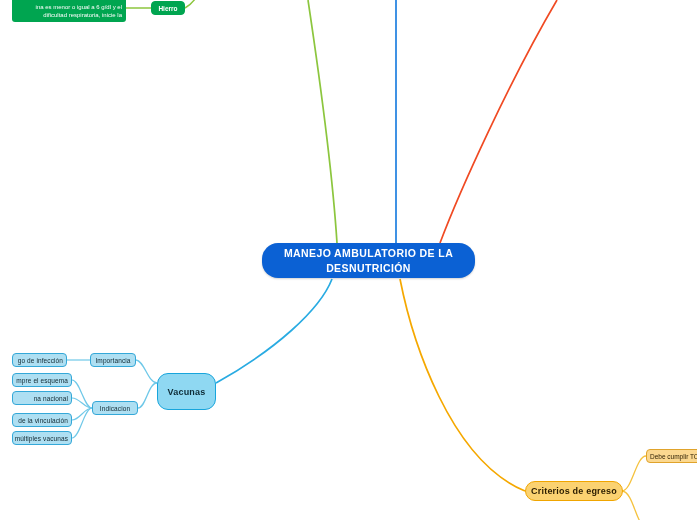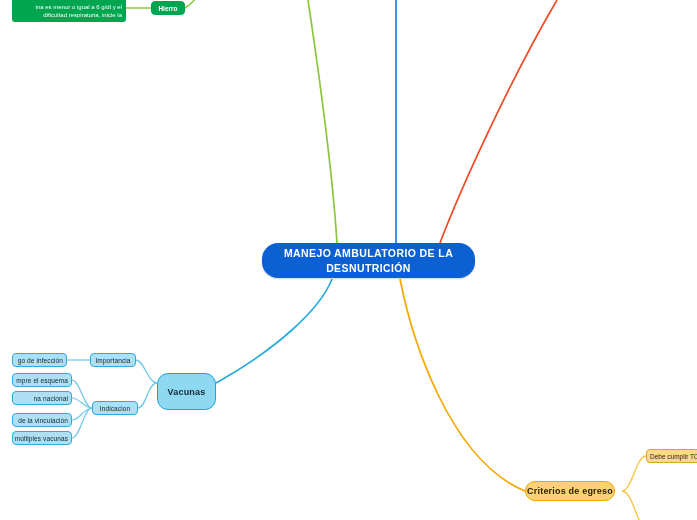--- a/index.html
+++ b/index.html
@@ -158,17 +158,17 @@
   <div class="node n-cyan-leaf" style="left:-8px;top:353px;width:55px;height:14px;">go de infección</div>
 
   <div class="node n-cyan-leaf" style="left:-8px;top:373px;width:60px;height:14px;">mpre el esquema</div>
 
   <div class="node n-cyan-leaf" style="left:-8px;top:391px;width:60px;height:14px;">na nacional</div>
 
   <div class="node n-cyan-leaf" style="left:-8px;top:413px;width:60px;height:14px;">de la vinculación</div>
 
   <div class="node n-cyan-leaf" style="left:-8px;top:431px;width:60px;height:14px;">múltiples vacunas</div>
 
-  <div class="node n-amber-main" style="left:505px;top:481px;width:90px;height:20px;">Criterios de egreso</div>
+  <div class="node n-amber-main" style="left:505px;top:481px;width:98px;height:20px;">Criterios de egreso</div>
 
   <div class="node n-amber-sub" style="left:626px;top:449px;width:79px;height:14px;">Debe cumplir TODOS lo</div>
 
 </div>
 
 </body></html>

